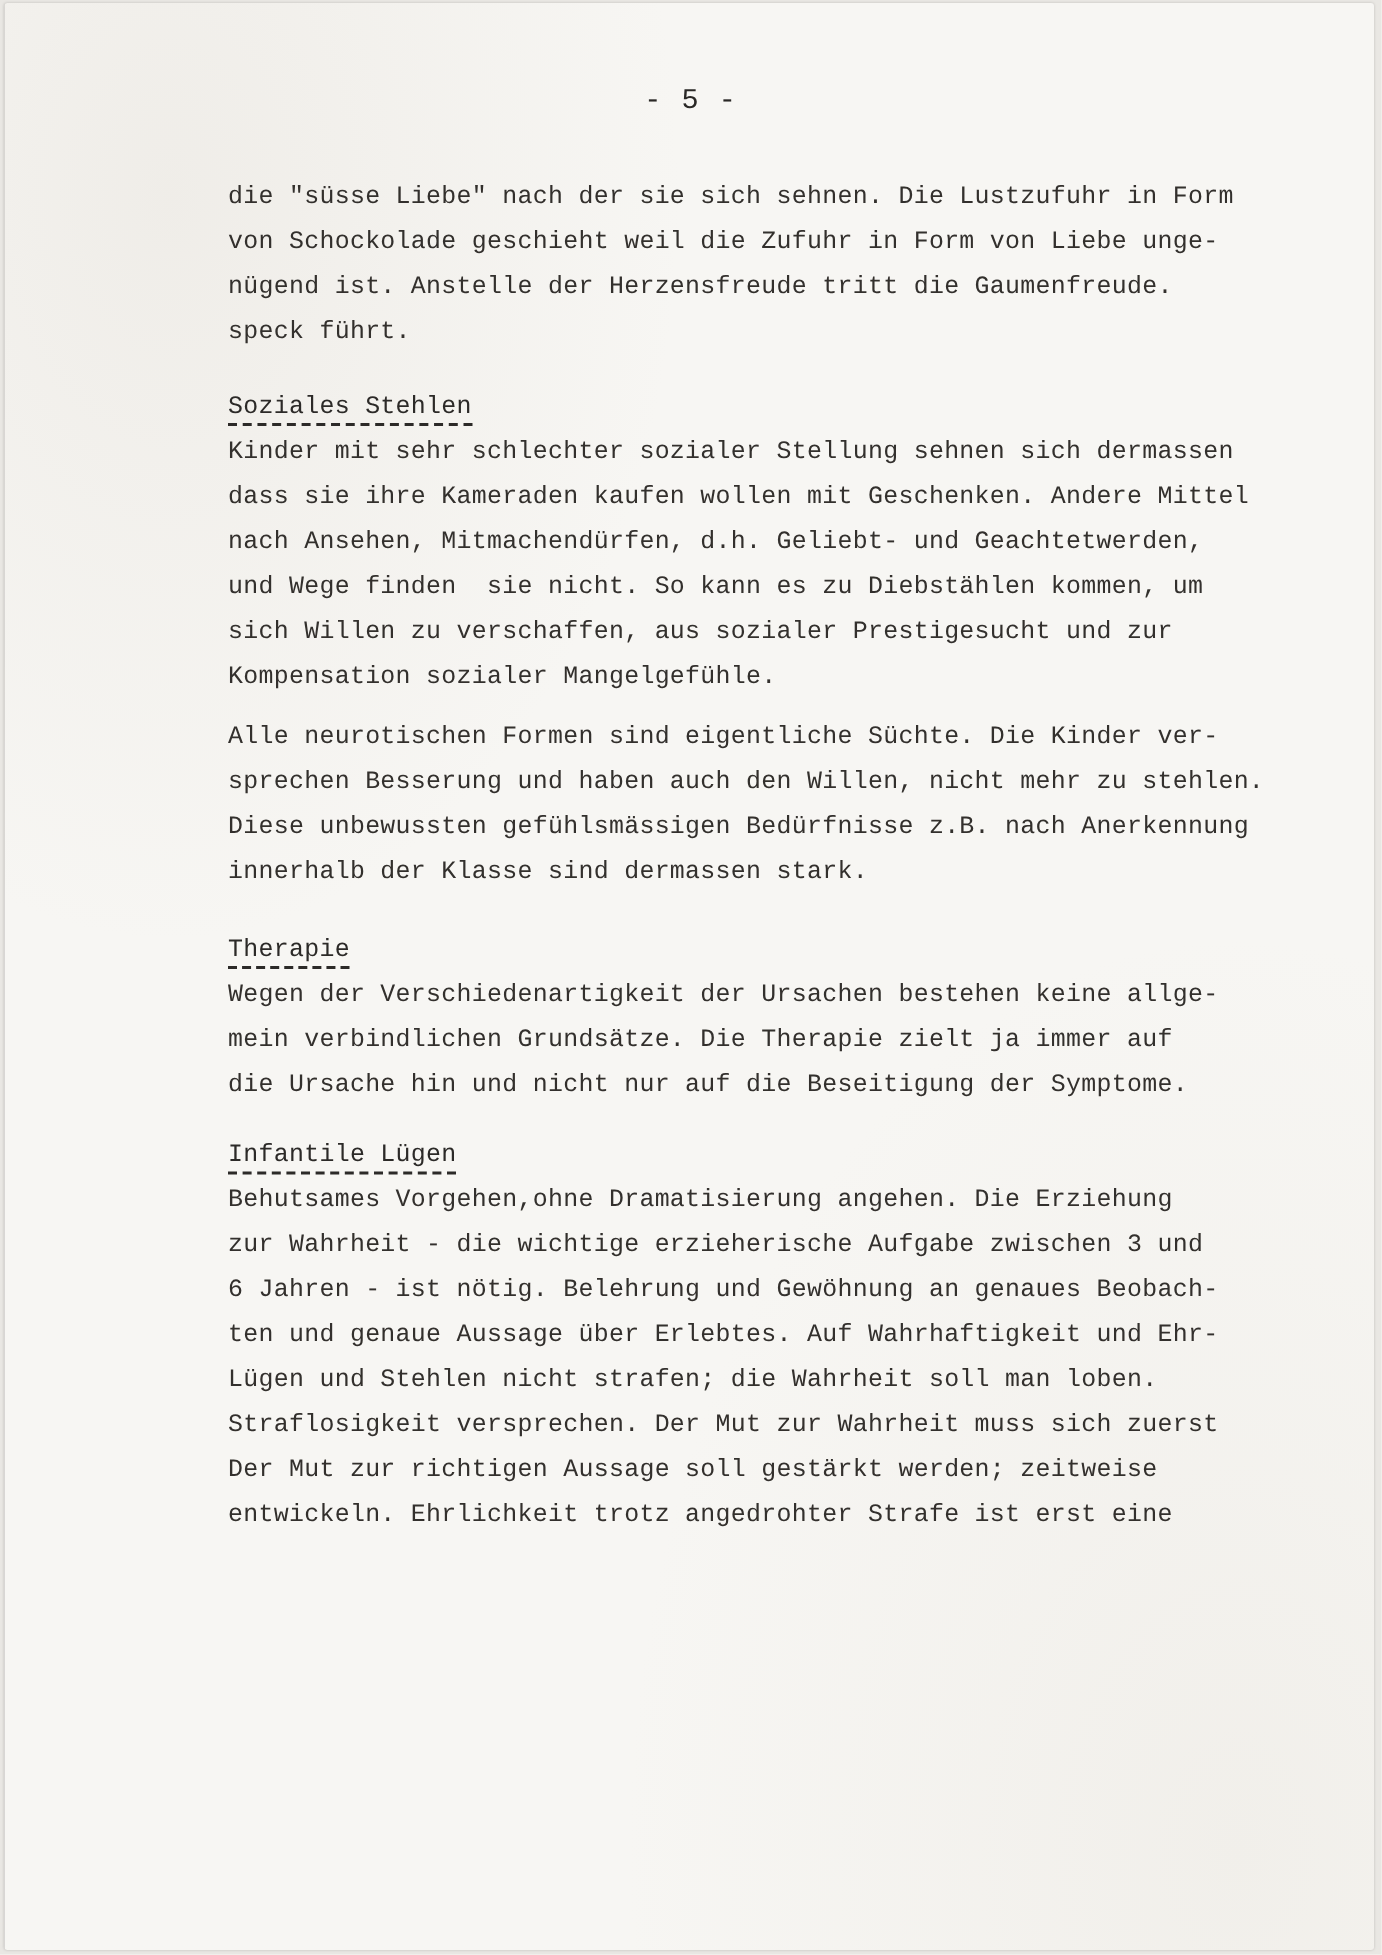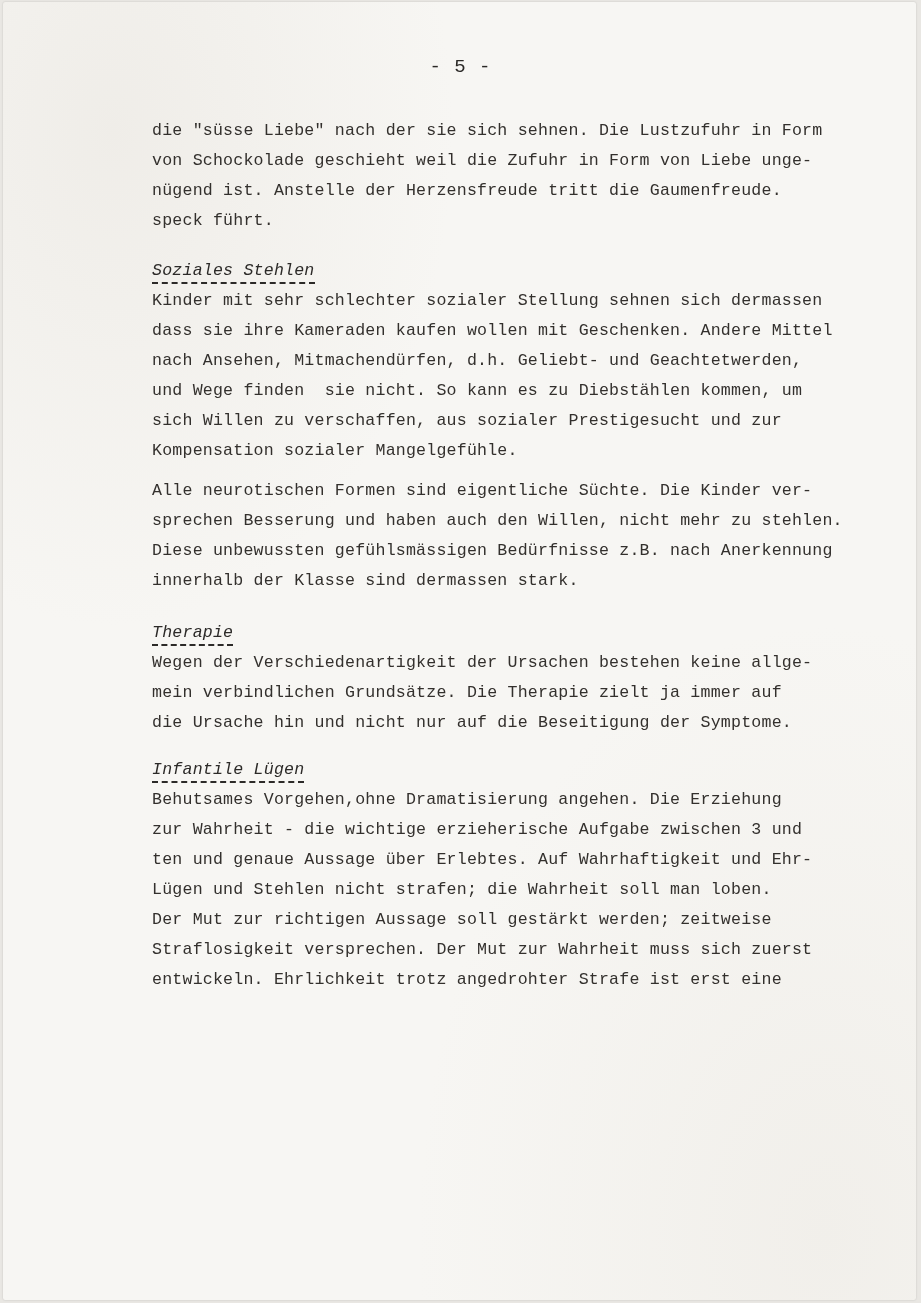--- a/index.html
+++ b/index.html
@@ -59,21 +59,20 @@
     .gap-c { height: 22px; }
     .gap-d { height: 17px; }
     .heading {
       display: inline-block;
       white-space: pre;
       border-bottom: 2px dashed #2c2a28;
       line-height: 22px;
       margin-top: 3px;
       margin-bottom: 5px;
       color: #2c2a28;
-      font-style: italic;
     }
     .heading-row {
       display: block;
       height: 30px;
     }
   </style>
 </head>
 <body>
 
 <div class="page"></div>
@@ -129,21 +128,22 @@
 
   <div class="gap-d"></div>
 
   <div class="block">
     <div class="heading-row">
       <span class="heading">Infantile Lügen</span>
     </div>
     <div class="block">
       <span class="line">Behutsames Vorgehen,ohne Dramatisierung angehen. Die Erziehung</span>
       <span class="line">zur Wahrheit - die wichtige erzieherische Aufgabe zwischen 3 und</span>
+      <span class="line">6 Jahren - ist nötig. Belehrung und Gewöhnung an genaues Beobach-</span>
       <span class="line">ten und genaue Aussage über Erlebtes. Auf Wahrhaftigkeit und Ehr-</span>
       <span class="line">Lügen und Stehlen nicht strafen; die Wahrheit soll man loben.</span>
+      <span class="line">Straflosigkeit versprechen. Der Mut zur Wahrheit muss sich zuerst</span>
       <span class="line">Der Mut zur richtigen Aussage soll gestärkt werden; zeitweise</span>
-      <span class="line">Straflosigkeit versprechen. Der Mut zur Wahrheit muss sich zuerst</span>
       <span class="line">entwickeln. Ehrlichkeit trotz angedrohter Strafe ist erst eine</span>
     </div>
   </div>
 
 </div>
 
 </body></html>

